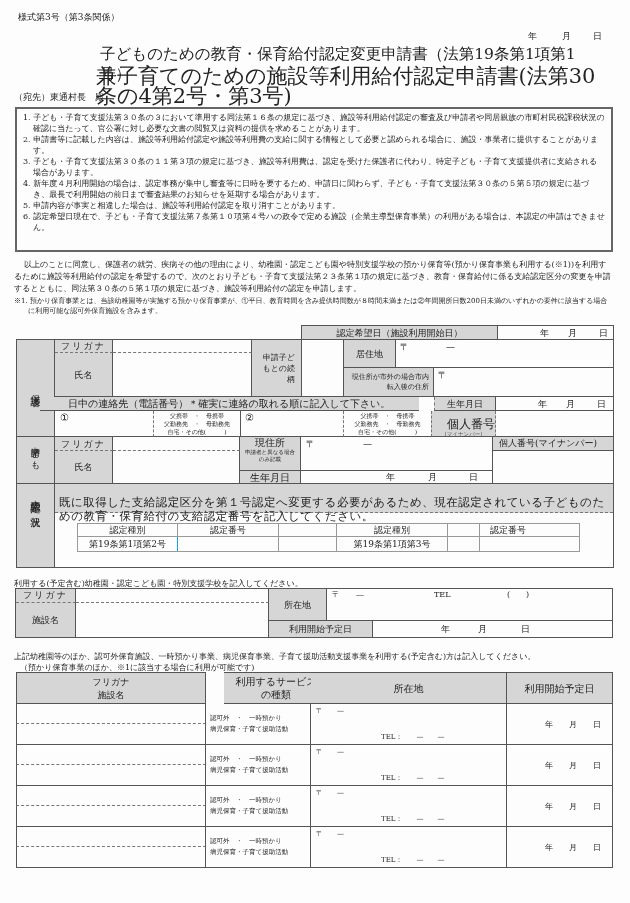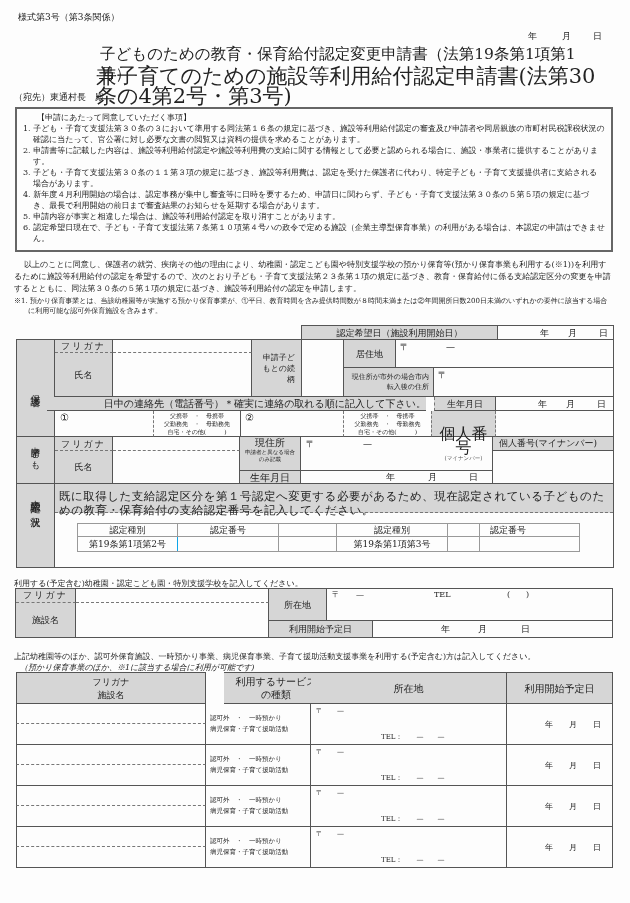--- a/index.html
+++ b/index.html
@@ -29,21 +29,20 @@
 
 <div class="abs t9" style="left:18px;top:11px;">様式第3号（第3条関係）</div>
 <div class="abs t9" style="left:528px;top:30px;">年</div>
 <div class="abs t9" style="left:562px;top:30px;">月</div>
 <div class="abs t9" style="left:593px;top:30px;">日</div>
 <div class="abs t17" style="left:64px;top:44px;width:500px;font-size:15.5px;">子どものための教育・保育給付認定変更申請書（法第19条第1項第1号）</div>
 <div class="abs t17" style="left:60px;top:66px;width:510px;font-size:21px;">兼子育てのための施設等利用給付認定申請書(法第30条の4第2号・第3号)</div>
 <div class="abs t9" style="left:14px;top:91px;">（宛先）東通村長　殿</div>
 
 <div class="abs" style="left:15px;top:107px;width:598px;height:145px;border:2px solid #666;padding:3px 6px;">
-  <div class="t8" style="padding-left:14px;">【申請にあたって同意していただく事項】</div>
   <div class="t8" style="text-indent:-10px;padding-left:10px;">1.  子ども・子育て支援法第３０条の３において準用する同法第１６条の規定に基づき、施設等利用給付認定の審査及び申請者や同居親族の市町村民税課税状況の確認に当たって、官公署に対し必要な文書の閲覧又は資料の提供を求めることがあります。</div>
   <div class="t8" style="text-indent:-10px;padding-left:10px;">2.  申請書等に記載した内容は、施設等利用給付認定や施設等利用費の支給に関する情報として必要と認められる場合に、施設・事業者に提供することがあります。</div>
   <div class="t8" style="text-indent:-10px;padding-left:10px;">3.  子ども・子育て支援法第３０条の１１第３項の規定に基づき、施設等利用費は、認定を受けた保護者に代わり、特定子ども・子育て支援提供者に支給される場合があります。</div>
   <div class="t8" style="text-indent:-10px;padding-left:10px;">4.  新年度４月利用開始の場合は、認定事務が集中し審査等に日時を要するため、申請日に関わらず、子ども・子育て支援法第３０条の５第５項の規定に基づき、最長で利用開始の前日まで審査結果のお知らせを延期する場合があります。</div>
   <div class="t8" style="text-indent:-10px;padding-left:10px;">5.  申請内容が事実と相違した場合は、施設等利用給付認定を取り消すことがあります。</div>
   <div class="t8" style="text-indent:-10px;padding-left:10px;">6.  認定希望日現在で、子ども・子育て支援法第７条第１０項第４号ハの政令で定める施設（企業主導型保育事業）の利用がある場合は、本認定の申請はできません。</div>
 </div>
 
 <div class="abs t8" style="left:14px;top:259px;width:600px;text-indent:10px;line-height:12px;">以上のことに同意し、保護者の就労、疾病その他の理由により、幼稚園・認定こども園や特別支援学校の預かり保育等(預かり保育事業も利用する(※1))を利用するために施設等利用給付の認定を希望するので、次のとおり子ども・子育て支援法第２３条第１項の規定に基づき、教育・保育給付に係る支給認定区分の変更を申請するとともに、同法第３０条の５第１項の規定に基づき、施設等利用給付の認定を申請します。</div>
 <div class="abs t7" style="left:14px;top:296px;width:600px;text-indent:-14px;padding-left:14px;">※1. 預かり保育事業とは、当該幼稚園等が実施する預かり保育事業が、①平日、教育時間を含み提供時間数が８時間未満または②年間開所日数200日未満のいずれかの要件に該当する場合に利用可能な認可外保育施設を含みます。</div>
@@ -69,21 +68,21 @@
 <div class="abs gray t9 flexc br bb" style="left:344px;top:340px;width:52px;height:28px;">居住地</div>
 <div class="abs bb t9" style="left:396px;top:340px;width:217px;height:28px;">
   <span class="abs" style="left:4px;top:1px;">〒</span>
   <span class="abs" style="left:50px;top:1px;">—</span>
 </div>
 <div class="abs gray t7 flexc br bb" style="left:344px;top:368px;width:90px;height:29px;padding:0 4px;">現住所が市外の場合市内転入後の住所</div>
 <div class="abs bb t9" style="left:434px;top:368px;width:179px;height:29px;">
   <span class="abs" style="left:4px;top:1px;">〒</span>
 </div>
 
-<div class="abs gray t10 bb" style="left:47px;top:397px;width:379px;height:14px;padding-left:28px;line-height:13px;text-align:right;">日中の連絡先（電話番号）＊確実に連絡の取れる順に記入して下さい。</div>
+<div class="abs gray t10 bb" style="left:40px;top:397px;width:379px;height:14px;padding-left:28px;line-height:13px;">日中の連絡先（電話番号）＊確実に連絡の取れる順に記入して下さい。</div>
 <div class="abs gray t9 flexc br bb dl" style="left:434px;top:397px;width:62px;height:14px;">生年月日</div>
 <div class="abs bb t9" style="left:496px;top:397px;width:117px;height:14px;">
   <span class="abs" style="left:42px;top:1px;">年</span>
   <span class="abs" style="left:70px;top:1px;">月</span>
   <span class="abs" style="left:101px;top:1px;">日</span>
 </div>
 
 <div class="abs bb" style="left:55px;top:411px;width:98px;height:26px;">
   <span class="abs t10" style="left:5px;top:0;">①</span>
 </div>
@@ -94,21 +93,21 @@
 </div>
 <div class="abs bb" style="left:241px;top:411px;width:102px;height:26px;">
   <span class="abs t10" style="left:4px;top:0;">②</span>
 </div>
 <div class="abs bb dl c" style="left:343px;top:411px;width:88px;height:26px;font-size:6px;line-height:8px;padding-top:1px;">
   <div>父携帯　・　母携帯</div>
   <div>父勤務先　・　母勤務先</div>
   <div>自宅・その他(　　　)</div>
 </div>
 <div class="abs gray bb dl c" style="left:431px;top:411px;width:65px;height:26px;border-right:1px dashed #777;">
-  <div style="font-size:16px;line-height:14px;margin-top:16px;">個人番号</div>
+  <div style="font-size:12px;line-height:14px;margin-top:6px;text-align:right;">個人番号</div>
   <div style="font-size:5.5px;line-height:7px;color:#555;">(マイナンバー)</div>
 </div>
 <div class="abs bb" style="left:496px;top:411px;width:117px;height:26px;"></div>
 
 <div class="abs gray t9 br bb" style="left:17px;top:437px;width:38px;height:47px;display:flex;justify-content:center;align-items:center;">
     <span class="vert" style="height:40px;">申請子ども</span>
   </div>
 <div class="abs gray t9 flexc br db" style="left:55px;top:437px;width:58px;height:14px;letter-spacing:2px;">フリガナ</div>
 <div class="abs db br" style="left:113px;top:437px;width:127px;height:14px;"><input class="fld" style=""></div>
 <div class="abs gray t9 flexc br bb" style="left:55px;top:451px;width:58px;height:33px;">氏名</div>
@@ -126,21 +125,21 @@
   <span class="abs" style="left:85px;top:0;">年</span>
   <span class="abs" style="left:127px;top:0;">月</span>
   <span class="abs" style="left:168px;top:0;">日</span>
 </div>
 <div class="abs gray t9 bb" style="left:493px;top:437px;width:120px;height:14px;padding-left:6px;line-height:13px;">個人番号(マイナンバー)</div>
 <div class="abs bb" style="left:493px;top:451px;width:120px;height:33px;"></div>
 
 <div class="abs gray t10 br" style="left:17px;top:484px;width:38px;height:83px;display:flex;justify-content:center;align-items:center;">
     <span class="vert" style="height:68px;">支給認定の状況</span>
   </div>
-<div class="abs gray db" style="left:55px;top:484px;width:558px;height:29px;padding:5px 4px;font-size:11.5px;line-height:14px;letter-spacing:0.5px;">既に取得した支給認定区分を第１号認定へ変更する必要があるため、現在認定されている子どものための教育・保育給付の支給認定番号を記入してください。</div>
+<div class="abs gray db" style="left:55px;top:484px;width:558px;height:29px;padding:11px 4px;font-size:11.5px;line-height:14px;letter-spacing:0.5px;">既に取得した支給認定区分を第１号認定へ変更する必要があるため、現在認定されている子どものための教育・保育給付の支給認定番号を記入してください。</div>
 
 <div class="abs" style="left:77px;top:523px;width:202px;height:29px;border:1px solid #999;">
   <div class="abs t9 c" style="left:0;top:0;width:100px;height:13px;border-right:1px solid #999;border-bottom:1px solid #999;">認定種別</div>
   <div class="abs t9 c" style="left:100px;top:0;width:100px;height:13px;border-bottom:1px solid #999;">認定番号</div>
   <div class="abs t9 c" style="left:0;top:13px;width:100px;height:14px;border-right:1px solid #0ea5e9;line-height:14px;">第19条第1項第2号</div>
   <div class="abs" style="left:100px;top:13px;width:100px;height:14px;"></div>
 </div>
 <div class="abs" style="left:279px;top:523px;width:201px;height:29px;border:1px solid #999;border-left:none;">
   <div class="abs t9 c" style="left:0;top:0;width:58px;height:13px;border-right:1px solid #999;border-bottom:1px solid #999;"></div>
   <div class="abs t9 c" style="left:0;top:13px;width:58px;height:14px;border-right:1px solid #999;"></div>
@@ -166,21 +165,21 @@
   </div>
   <div class="abs gray t9 flexc br" style="left:253px;top:32px;width:104px;height:16px;">利用開始予定日</div>
   <div class="abs t9" style="left:357px;top:32px;width:239px;height:16px;">
     <span class="abs" style="left:68px;top:2px;">年</span>
     <span class="abs" style="left:105px;top:2px;">月</span>
     <span class="abs" style="left:148px;top:2px;">日</span>
   </div>
 </div>
 
 <div class="abs t8" style="left:14px;top:651px;width:610px;">上記幼稚園等のほか、認可外保育施設、一時預かり事業、病児保育事業、子育て援助活動支援事業を利用する(予定含む)方は記入してください。</div>
-<div class="abs t8" style="left:20px;top:662px;font-style:italic;">（預かり保育事業のほか、※1に該当する場合に利用が可能です)</div>
+<div class="abs t8" style="left:20px;top:662px;">（預かり保育事業のほか、※1に該当する場合に利用が可能です)</div>
 
 <div class="abs" style="left:16px;top:672px;width:597px;height:233px;">
 
   <div class="abs gray t9 c b" style="left:0;top:0;width:190px;height:32px;padding-top:3px;line-height:13px;">
     <div>フリガナ</div>
     <div>施設名</div>
   </div>
   <div class="abs gray t10 c bt bb br" style="left:208px;top:0;width:105px;height:32px;padding-top:2px;line-height:13px;">
     <div>利用するサービス</div>
     <div>の種類</div>

